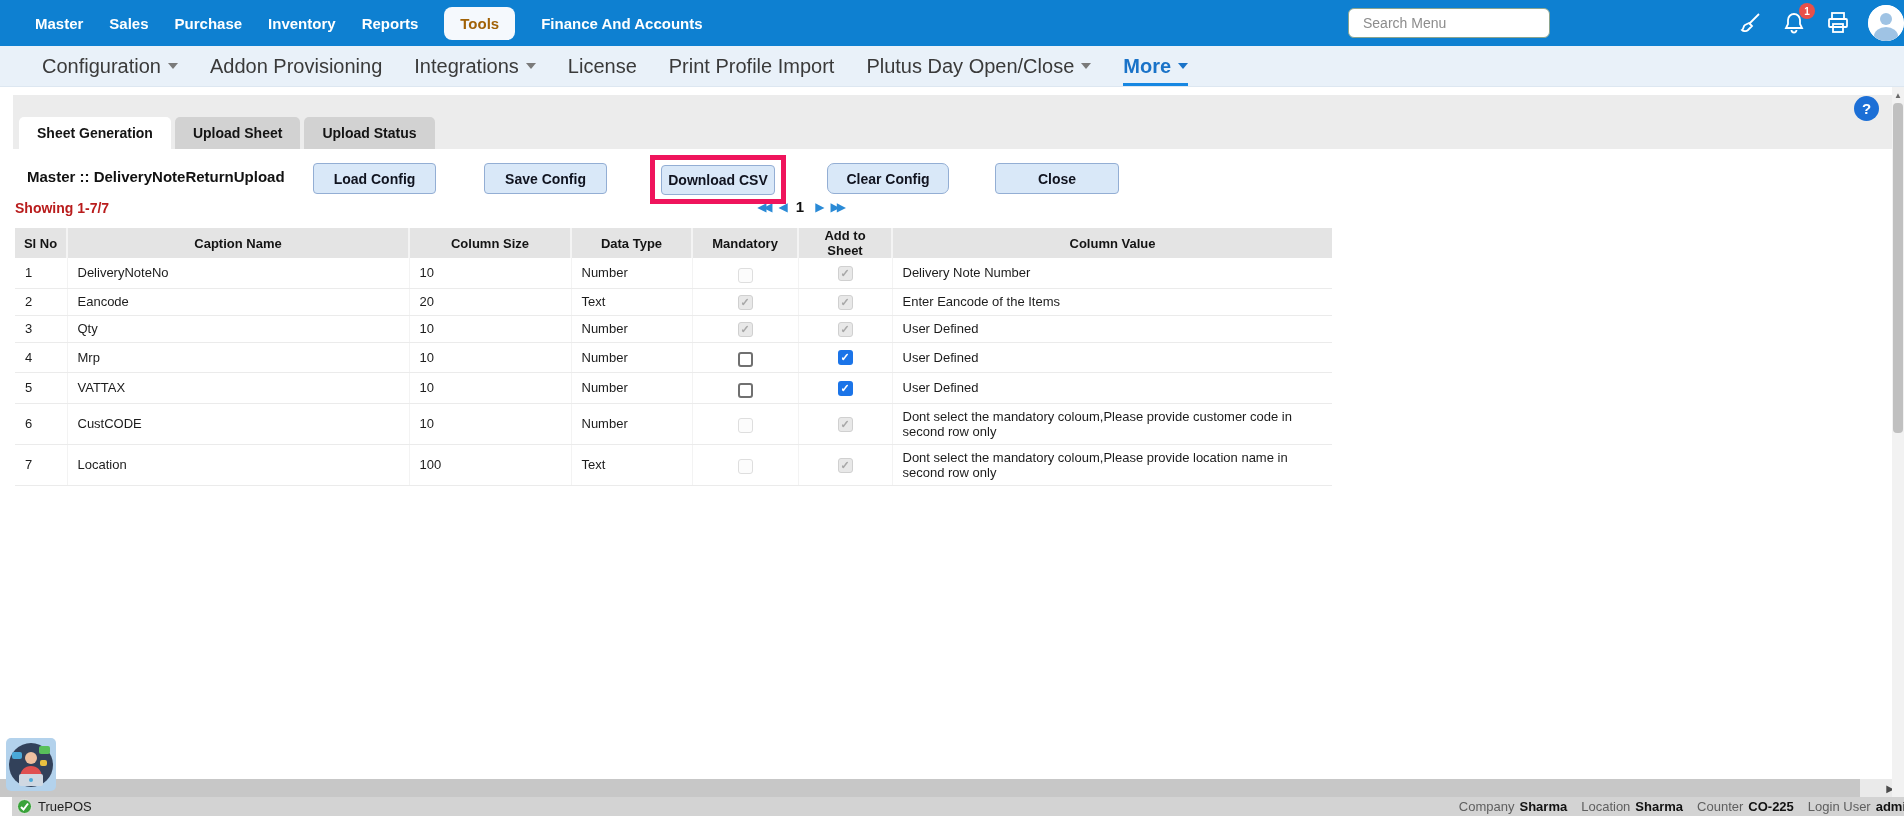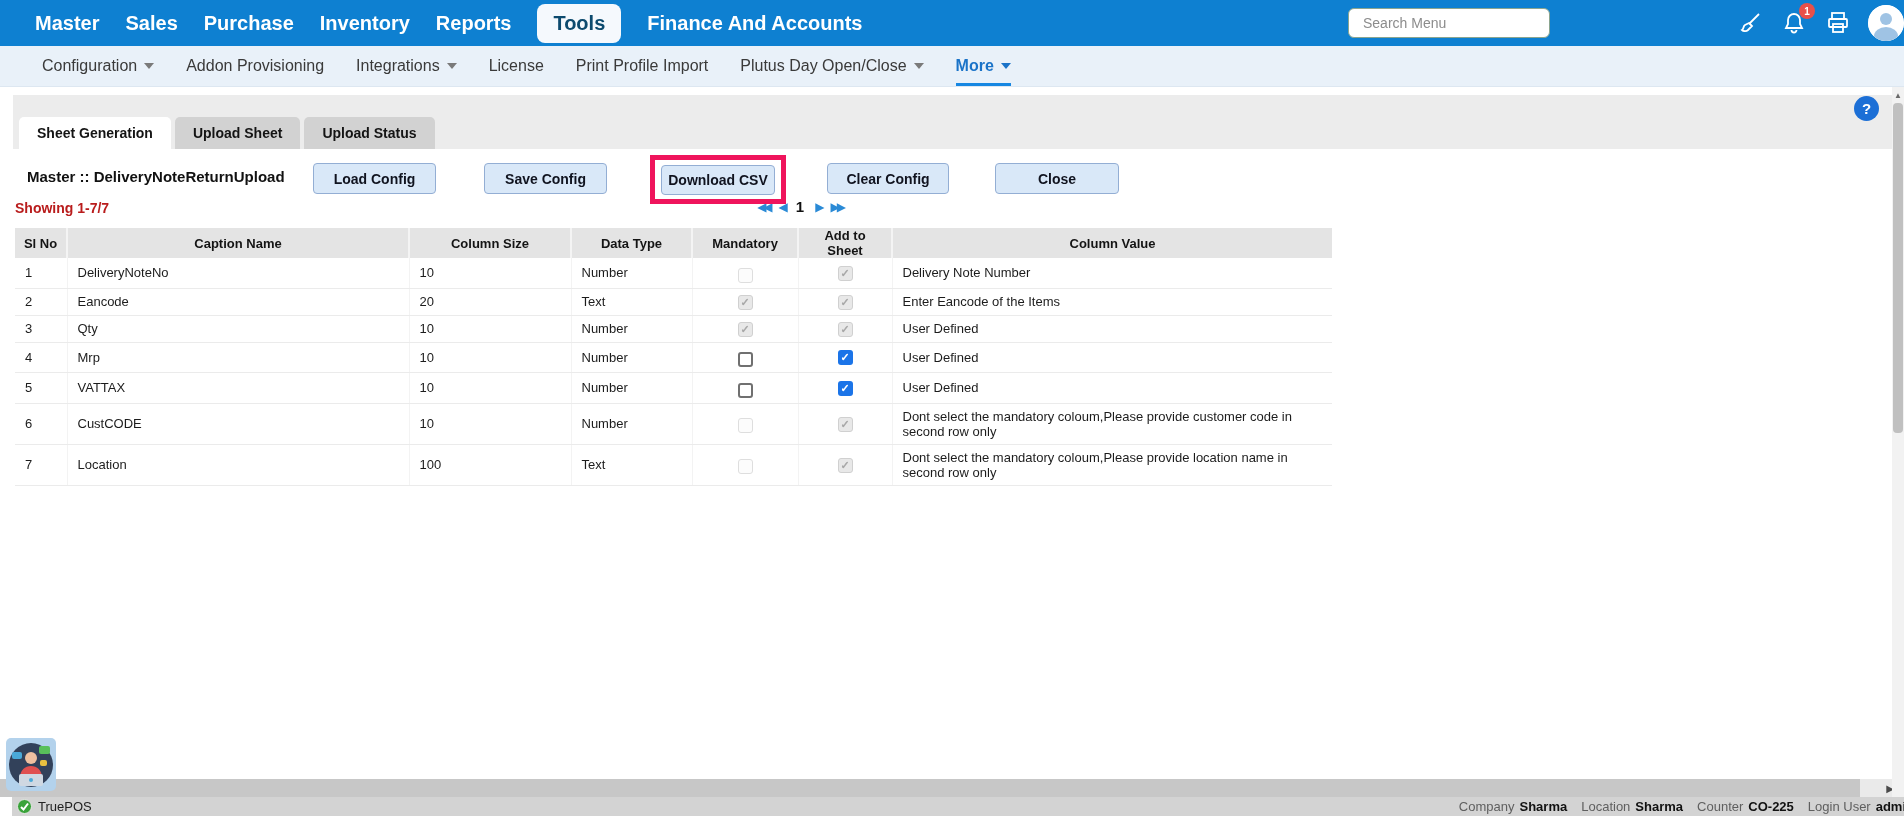--- a/index.html
+++ b/index.html
@@ -3,44 +3,44 @@
 <meta charset="utf-8">
 <style>
   * { margin:0; padding:0; box-sizing:border-box; }
   html,body { width:1904px; height:816px; overflow:hidden; background:#fff;
               font-family:"Liberation Sans", sans-serif; }
   #page { position:relative; width:1904px; height:816px; background:#fff; }
 
   
   .topbar { position:absolute; left:0; top:0; width:1904px; height:46px;
             background:#0e80d1; display:flex; align-items:center; padding-left:22px; }
-  .topbar .nav-item { color:#fff; font-weight:bold; font-size:20px; margin:0 13px;
+  .topbar .nav-item { color:#fff; font-weight:bold; font-size:15px; margin:0 13px;
             white-space:nowrap; cursor:pointer; }
-  .topbar .nav-item.active { background:#f5f9fd; color:#0c4a6e; padding:8px 16px;
+  .topbar .nav-item.active { background:#f5f9fd; color:#a16207; padding:8px 16px;
             border-radius:8px; }
   .search-box { position:absolute; left:1348px; top:8px; width:202px; height:30px;
             border-radius:6px; border:1px solid #8aa58f; padding:0 14px; font-size:14px;
             color:#333; outline:none; background:#fff; }
   .search-box::placeholder { color:#8c8c8c; }
   .top-icons { position:absolute; right:0; top:0; height:46px; display:flex;
             align-items:center; }
   .icon-btn { position:relative; margin:0 9px; cursor:pointer; display:flex;
             align-items:center; }
   .badge { position:absolute; top:-7px; right:-8px; min-width:16px; height:16px;
             background:#e8504a; color:#fff; border-radius:8px; font-size:10px;
             font-weight:bold; display:flex; align-items:center; justify-content:center;
             padding:0 4px; }
   .avatar { width:36px; height:36px; border-radius:50%; overflow:hidden; background:#fff;
             margin:0 0 0 8px; cursor:pointer; }
 
   
   .subnav { position:absolute; left:0; top:46px; width:1904px; height:41px;
             background:#e9f1f9; border-bottom:1px solid #dde7f1; display:flex;
             align-items:stretch; padding-left:26px; }
-  .subnav-item { display:flex; align-items:center; font-size:16px; color:#3a3a3a;
+  .subnav-item { display:flex; align-items:center; font-size:20px; color:#3a3a3a;
             margin:0 16px; cursor:pointer; white-space:nowrap; }
   .subnav-item .caret { display:inline-block; width:0; height:0; margin-left:7px;
             border-left:5px solid transparent; border-right:5px solid transparent;
             border-top:6px solid #7a7a7a; }
   .subnav-item.active { color:#1a73c8; font-weight:bold;
             border-bottom:3px solid #1787e2; padding-top:3px; }
   .subnav-item.active .caret { border-top-color:#1a73c8; }
 
   
   .tabstrip { position:absolute; left:13px; top:95px; width:1879px; height:54px;
@@ -59,21 +59,21 @@
             background:#fff; }
 
   .breadcrumb { position:absolute; left:27px; top:168px; font-size:15px;
             font-weight:bold; color:#111; z-index:2; }
   .btn { position:absolute; top:163px; height:31px; background:#d9e8f8;
             border:1px solid #93aed4; border-radius:4px; font-size:14px; font-weight:600;
             color:#10131f; display:flex; align-items:center; justify-content:center;
             cursor:pointer; z-index:2; font-family:"Liberation Sans", sans-serif; }
   .btn-load  { left:313px; width:123px; }
   .btn-save  { left:484px; width:123px; }
-  .btn-clear { left:827px; width:122px; }
+  .btn-clear { left:827px; width:122px;border-radius:7px; }
   .btn-close { left:995px; width:124px; }
   .highlight-box { position:absolute; left:650px; top:155px; width:136px; height:49px;
             border:5px solid #ef145c; display:flex; align-items:center;
             justify-content:center; z-index:2; }
   .btn-download { position:static; width:114px; height:30px; }
 
   .showing { position:absolute; left:15px; top:200px; font-size:14px; font-weight:bold;
             color:#b91c1c; }
   .pager { position:absolute; left:735px; top:198px; width:130px; display:flex;
             align-items:center; justify-content:center; gap:9px; }

